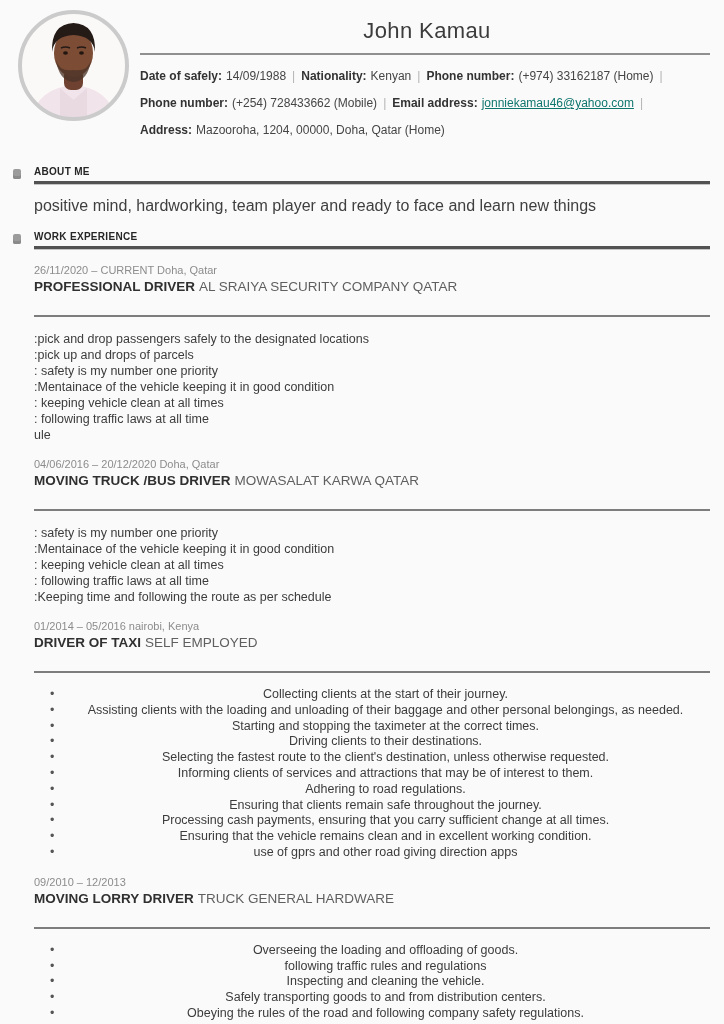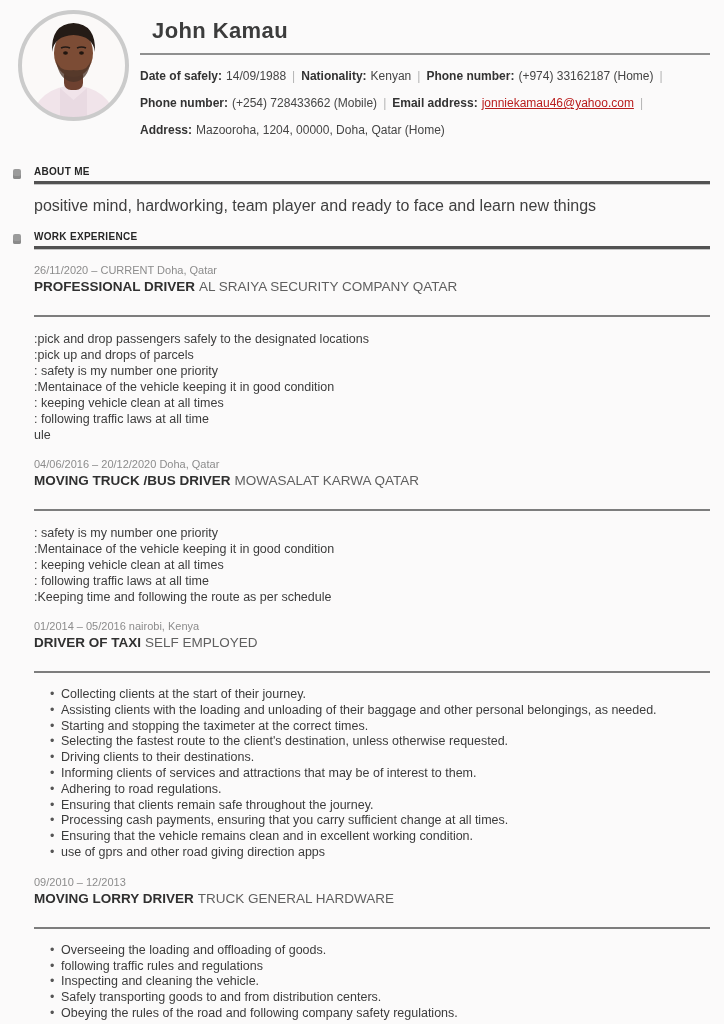--- a/index.html
+++ b/index.html
@@ -26,42 +26,43 @@
     width: 115px;
     height: 115px;
   }
   .header-text {
     flex: 1;
     margin-left: 9px;
     padding-top: 8px;
   }
   h1.name {
     font-size: 22px;
-    font-weight: bold;
+    font-weight: normal;
     color: #3c3c3c;
     letter-spacing: 0.4px;
-    margin: 2px 0 9px 12px;
+    margin: 2px 0 9px 4px;
+    text-align: center;
   }
   .name-rule {
     height: 2px;
     background: #8f8f8f;
     margin-bottom: 13px;
   }
   .contact-row {
     font-size: 12px;
     line-height: 16px;
     margin-bottom: 11px;
     color: #444;
     white-space: nowrap;
   }
   .c-label { font-weight: bold; color: #333; margin-right: 4px; }
   .c-value { color: #454545; }
   .c-sep { color: #b3b3b3; margin: 0 6px; }
   a.c-link {
-    color: #b91c1c;
+    color: #0f766e;
     text-decoration: underline;
     cursor: pointer;
   }
 
   
   main { padding: 0 14px 0 34px; }
   .sec-head {
     position: relative;
     margin-top: 17px;
     padding-bottom: 4px;
@@ -110,20 +111,21 @@
   .job-company { color: #5f5f5f; margin-left: 4px; }
   .job-body { margin-top: 14px; }
   .job-line {
     font-size: 12.5px;
     line-height: 16px;
     color: #3c3c3c;
   }
   ul.job-bullets {
     list-style: none;
     padding-left: 16px;
+    text-align: center;
   }
   ul.job-bullets li {
     position: relative;
     font-size: 12.5px;
     line-height: 15.8px;
     color: #3c3c3c;
     padding-left: 11px;
   }
   ul.job-bullets li::before {
     content: "•";
@@ -223,22 +225,22 @@
   <article class="job">
     <div class="job-date">01/2014 – 05/2016 nairobi, Kenya</div>
     <h3 class="job-title">
       <span class="job-role">DRIVER OF TAXI</span><span class="job-company">SELF EMPLOYED</span>
     </h3>
     <div class="job-body">
               <ul class="job-bullets">
                 <li>Collecting clients at the start of their journey.</li>
                 <li>Assisting clients with the loading and unloading of their baggage and other personal belongings, as needed.</li>
                 <li>Starting and stopping the taximeter at the correct times.</li>
+                <li>Driving clients to their destinations.</li>
                 <li>Selecting the fastest route to the client's destination, unless otherwise requested.</li>
-                <li>Driving clients to their destinations.</li>
                 <li>Informing clients of services and attractions that may be of interest to them.</li>
                 <li>Adhering to road regulations.</li>
                 <li>Ensuring that clients remain safe throughout the journey.</li>
                 <li>Processing cash payments, ensuring that you carry sufficient change at all times.</li>
                 <li>Ensuring that the vehicle remains clean and in excellent working condition.</li>
                 <li>use of gprs and other road giving direction apps</li>
               </ul>
             </div>
   </article>
 

